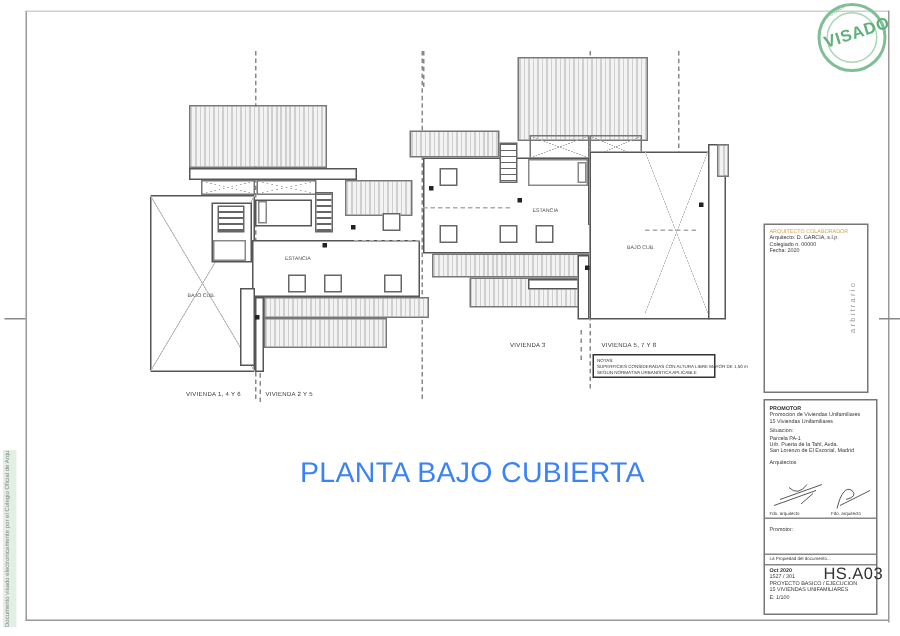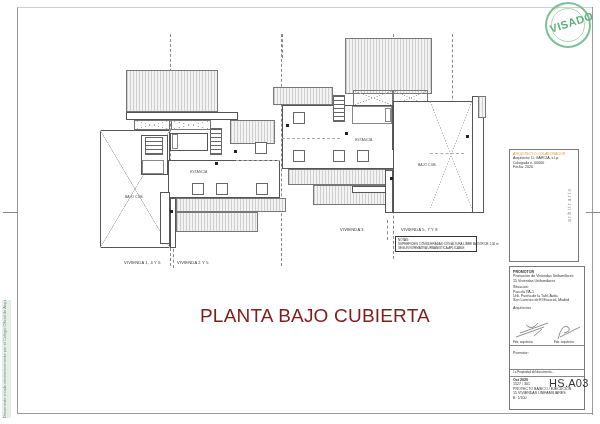--- a/index.html
+++ b/index.html
@@ -30,21 +30,21 @@
                       linear-gradient(to bottom right, transparent 49%, #aaa 49.5%, #aaa 50.5%, transparent 51%); }
   .stairs { border:1px solid #666; box-sizing:border-box; background:repeating-linear-gradient(0deg,#666 0 1px,#fff 1px 4px); }
   .window { border:1px solid #666; box-sizing:border-box; background:#fff; }
   .dot { width:3px; height:3px; background:#222; }
   .diag { background:
           linear-gradient(to top right, transparent 49.6%, #bbb 49.8%, #bbb 50.2%, transparent 50.4%),
           linear-gradient(to bottom right, transparent 49.6%, #bbb 49.8%, #bbb 50.2%, transparent 50.4%); }
   .tiny { font-size:3.5px; color:#555; white-space:nowrap; }
   .axis-label { font-size:4px; color:#333; white-space:nowrap; letter-spacing:0.2px; }
 
-  .plan-title { left:200px; top:305px; font-size:19px; color:#7f1d1d; letter-spacing:0.2px; white-space:nowrap; }
+  .plan-title { left:200px; top:305px; font-size:19px; color:#3b82f6; letter-spacing:0.2px; white-space:nowrap; }
 
   
   .tb-top { left:509px; top:149px; width:70px; height:113px; border:1px solid #777; box-sizing:border-box; background:#fff; }
   .tb-main { left:509px; top:266px; width:76px; height:144px; border:1px solid #777; box-sizing:border-box; background:#fff; }
   .tb-line { height:0; border-top:1px solid #888; }
   .tb-text { font-size:3.6px; line-height:4.4px; color:#333; white-space:nowrap; }
   .tb-orange { color:#d8a24a; }
   .tb-code { left:549px; top:377px; font-size:11px; color:#333; letter-spacing:0.3px; }
   .tb-vert { left:566px; top:162px; width:8px; height:60px; font-size:5px; color:#999; writing-mode:vertical-rl; transform:rotate(180deg); letter-spacing:1.5px; }
   .note-box { left:395px; top:236px; width:82px; height:16px; border:1px solid #333; box-sizing:border-box; background:#fff; padding:1px 2px; }

